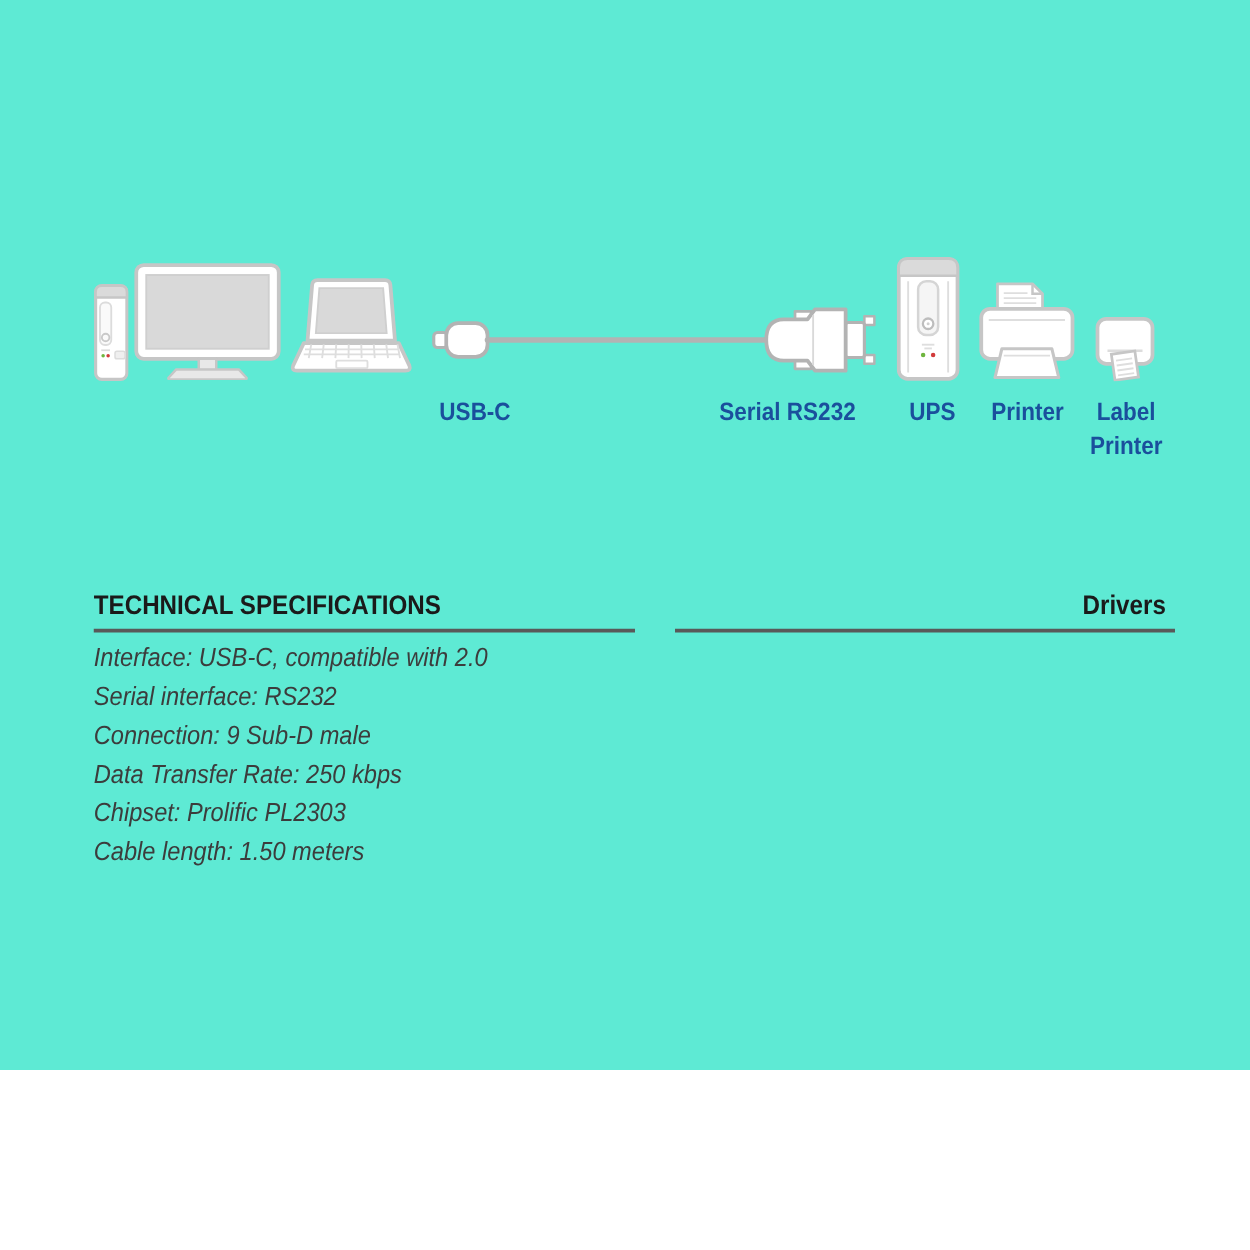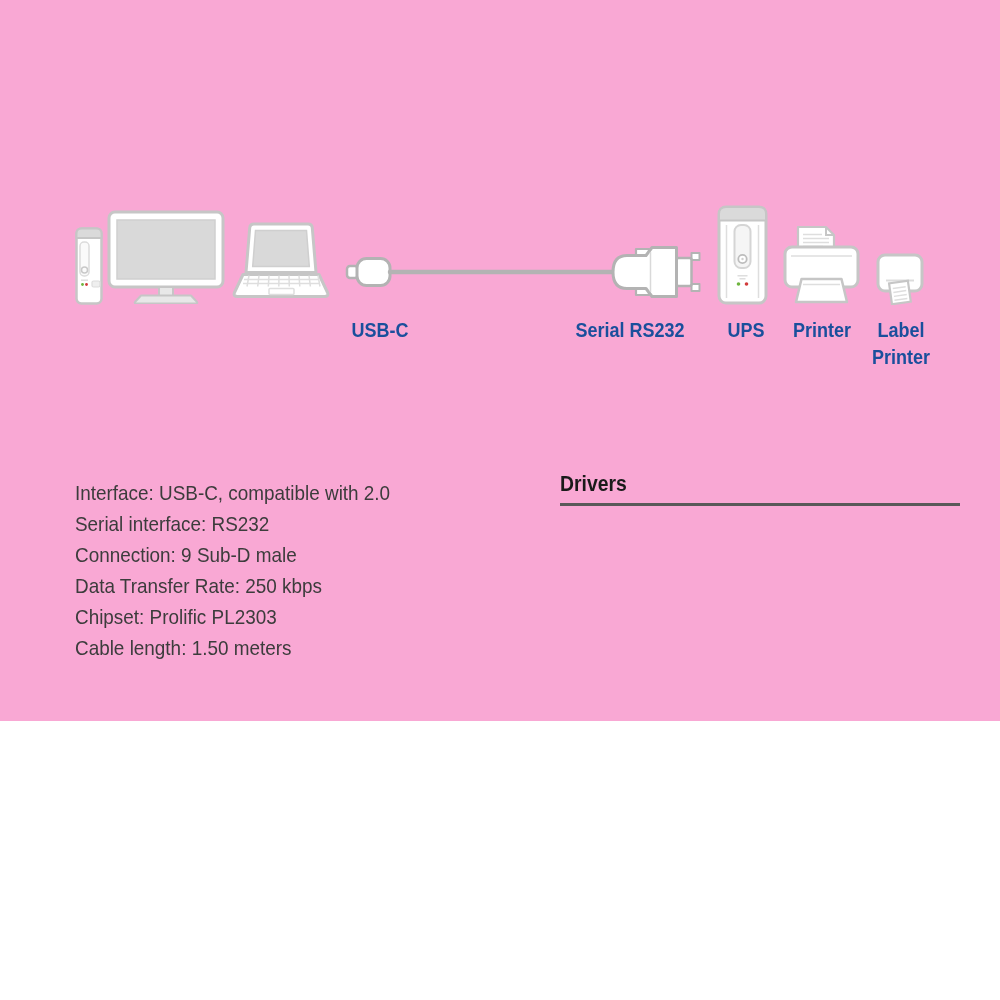--- a/index.html
+++ b/index.html
@@ -2,21 +2,21 @@
 <html style="--accent: #1a4f9c; --outline: #c6c6c6; --screen: #d9d9d9; --cable: #b3b3b3; --heading: #1a1a1a; --body: #3c3c3c; --rule: #595959; --ledg: #6fb53f; --ledr: #d23b3b;"><head>
 <meta charset="utf-8">
 <style>
   :root{
     --accent:#1a4f9c; --outline:#c6c6c6; --screen:#d9d9d9; --cable:#b3b3b3;
     --heading:#1a1a1a; --body:#3c3c3c; --rule:#595959; --ledg:#6fb53f; --ledr:#d23b3b;
   }
   *{margin:0;padding:0;box-sizing:border-box;}
   html,body{background:#fff;}
   body{font-family:"Liberation Sans","DejaVu Sans",sans-serif;}
-  .canvas{position:relative;width:1000px;height:721px;background:#f9a8d4;overflow:hidden;}
+  .canvas{position:relative;width:1000px;height:856px;background:#5eead4;overflow:hidden;}
   .dev{position:absolute;}
   .dev svg{display:block;width:100%;height:100%;}
   
   .st0{fill:#fff;stroke:var(--outline);stroke-width:3;stroke-linejoin:round;}
   .st2{fill:#e8e8e8;stroke:var(--outline);stroke-width:2;stroke-linejoin:round;}
   .scr{fill:var(--screen);stroke:#cfcfcf;stroke-width:1.5;}
   .cap{fill:#dadada;stroke:var(--outline);stroke-width:2;}
   .thin{stroke:#dedede;stroke-width:1.5;fill:none;}
   .c2{fill:#fff;stroke:var(--cable);stroke-width:3;stroke-linejoin:round;}
   .cableline{stroke:var(--cable);stroke-width:4.5;fill:none;stroke-linecap:round;}
@@ -24,21 +24,21 @@
   
   .dev-label{
     position:absolute;text-align:center;font-weight:bold;font-size:20px;line-height:27px;
     color:var(--accent);transform:scaleX(0.9);
   }
   
   .col{position:absolute;top:472px;}
   .sec-title{font-size:21.5px;font-weight:bold;color:var(--heading);
     padding-bottom:6px;border-bottom:3px solid var(--rule);}
   .sec-title .cond{display:inline-block;transform:scaleX(0.9);transform-origin:0 50%;}
-  .sec-body{padding-top:5px;}
+  .sec-body{padding-top:5px;font-style:italic;}
   .txt-line{font-size:21px;line-height:31px;color:var(--body);white-space:nowrap;
     transform:scaleX(0.9);transform-origin:0 50%;}
 </style>
 </head>
 <body>
 
 <div class="canvas">
 
   <div class="dev" style="left:75px;top:227px;width:28px;height:78px;">
     <svg viewBox="0 0 28 78">
@@ -129,29 +129,32 @@
     </svg>
   </div>
 
   <div class="dev-label" style="left:330px;top:317px;width:100px;">USB-C</div>
   <div class="dev-label" style="left:555px;top:317px;width:150px;">Serial RS232</div>
   <div class="dev-label" style="left:716px;top:317px;width:60px;">UPS</div>
   <div class="dev-label" style="left:782px;top:317px;width:80px;">Printer</div>
   <div class="dev-label" style="left:867px;top:317px;width:68px;">Label Printer</div>
 
   <div class="col" style="left:75px;width:433px;">
+    <div class="sec-title">
+      <span class="cond">TECHNICAL SPECIFICATIONS</span>
+    </div>
     <div class="sec-body">
       <div class="txt-line">Interface: USB-C, compatible with 2.0</div>
       <div class="txt-line">Serial interface: RS232</div>
       <div class="txt-line">Connection: 9 Sub-D male</div>
       <div class="txt-line">Data Transfer Rate: 250 kbps</div>
       <div class="txt-line">Chipset: Prolific PL2303</div>
       <div class="txt-line">Cable length: 1.50 meters</div>
     </div>
   </div>
 
-  <div class="col" style="left:560px;width:400px;">
+  <div class="col" style="left:540px;width:400px;text-align:right;">
     <div class="sec-title">
       <span class="cond">Drivers</span>
     </div>
   </div>
 
 </div>
 
 </body></html>

